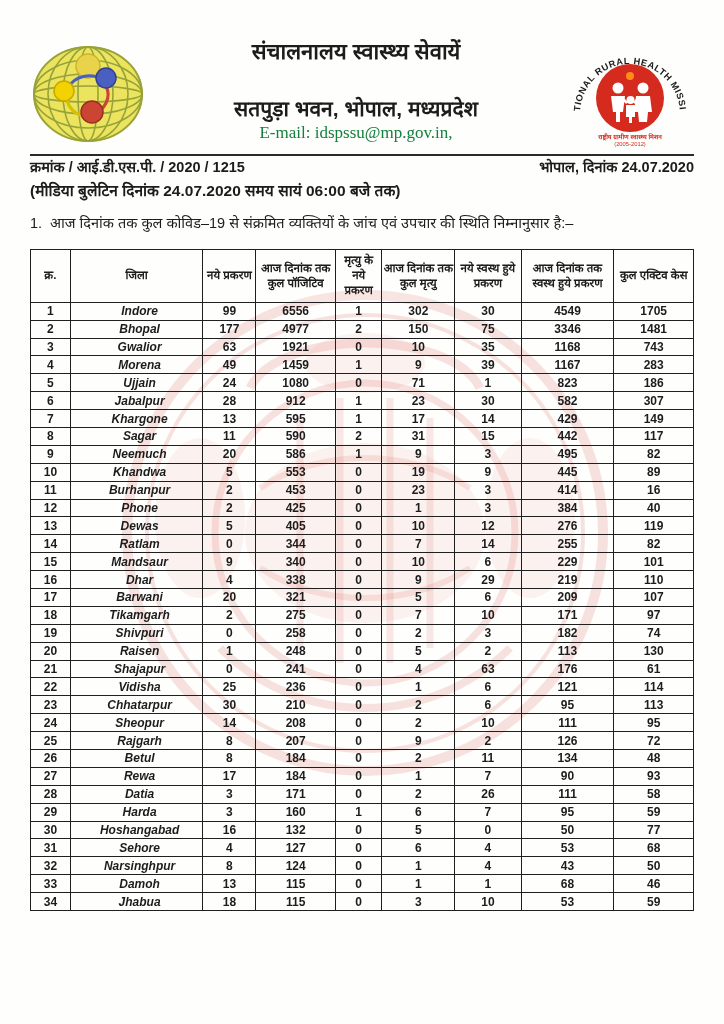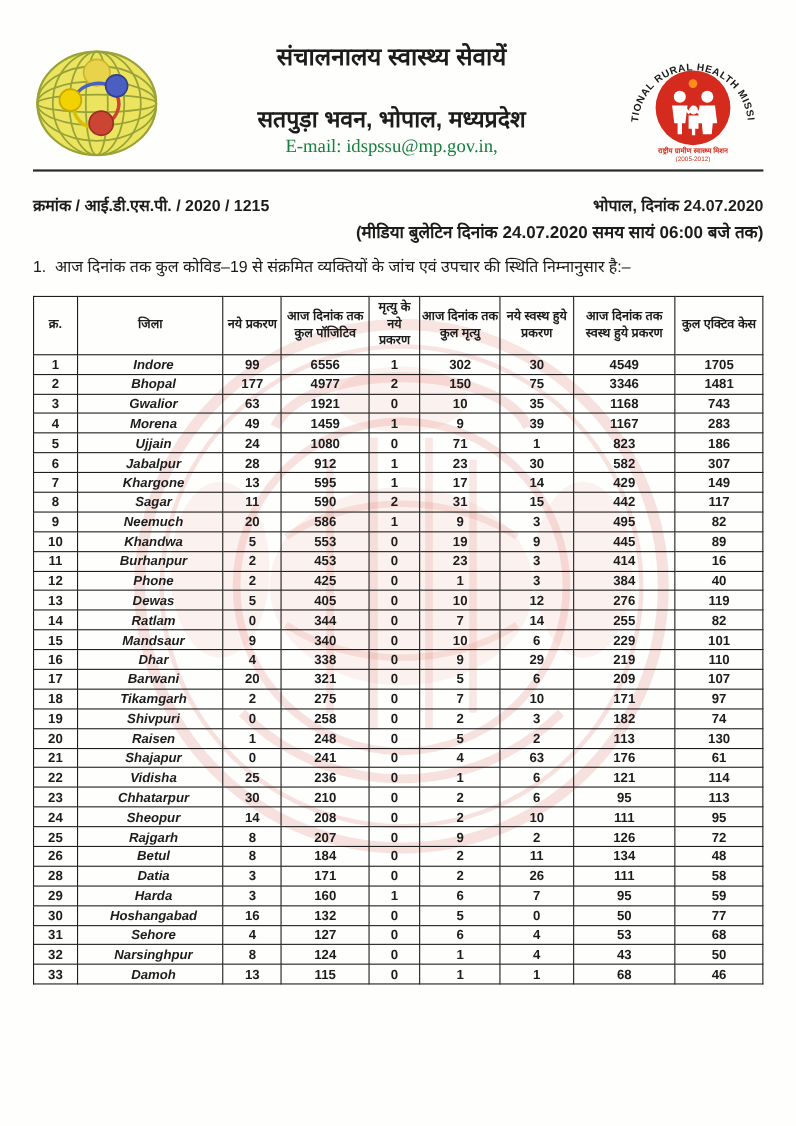--- a/index.html
+++ b/index.html
@@ -19,24 +19,24 @@
   
   .hdr{position:relative;display:flex;align-items:flex-start;justify-content:space-between;
        border-bottom:2.5px solid #2a2a2a;padding-bottom:6px;min-height:112px;}
   .hdr-left-logo{width:116px;height:100px;flex:0 0 auto;margin-top:8px;}
   .hdr-center{flex:1 1 auto;text-align:center;padding-top:2px;}
   .org1{font-size:22px;font-weight:bold;line-height:1.25;}
   .org2{font-size:21px;font-weight:bold;line-height:1.25;margin-top:30px;}
   .contact{font-family:"Liberation Serif","DejaVu Serif",serif;font-size:17px;line-height:1.35;color:#15803d;}
   .hdr-right-logo{width:128px;height:112px;flex:0 0 auto;}
   
-  .refrow{display:flex;justify-content:space-between;font-size:14.5px;font-weight:bold;margin-top:20px;}
+  .refrow{display:flex;justify-content:space-between;font-size:14.5px;font-weight:bold;margin-top:0;}
   
   .title{text-align:center;font-size:18.5px;font-weight:bold;margin-top:8px;}
-  .subtitle{text-align:right;font-size:15.5px;font-weight:bold;margin-top:3px;}
+  .subtitle{text-align:left;font-size:15.5px;font-weight:bold;margin-top:3px;}
   .intro{display:flex;margin-top:12px;font-size:14.5px;line-height:1.5;}
   .intro-num{flex:0 0 20px;}
   .intro-text{flex:1;text-align:justify;}
   
   table.covid{width:100%;border-collapse:collapse;margin-top:14px;position:relative;background:transparent;}
   table.covid th,table.covid td{border:1.6px solid #1f1f1f;}
   table.covid th{
     font-size:11.5px;font-weight:bold;text-align:center;vertical-align:middle;
     padding:3px 1px;line-height:1.3;height:46px;background:rgba(255,255,255,0.25);
   }
@@ -445,20 +445,31 @@
           <td class="cell-district">Betul</td>
           <td>8</td>
           <td>184</td>
           <td>0</td>
           <td>2</td>
           <td>11</td>
           <td>134</td>
           <td>48</td>
         </tr>
         <tr>
+          <td>27</td>
+          <td class="cell-district">Rewa</td>
+          <td>17</td>
+          <td>184</td>
+          <td>0</td>
+          <td>1</td>
+          <td>7</td>
+          <td>90</td>
+          <td>93</td>
+        </tr>
+        <tr>
           <td>28</td>
           <td class="cell-district">Datia</td>
           <td>3</td>
           <td>171</td>
           <td>0</td>
           <td>2</td>
           <td>26</td>
           <td>111</td>
           <td>58</td>
         </tr>
@@ -510,16 +521,27 @@
           <td>33</td>
           <td class="cell-district">Damoh</td>
           <td>13</td>
           <td>115</td>
           <td>0</td>
           <td>1</td>
           <td>1</td>
           <td>68</td>
           <td>46</td>
         </tr>
+        <tr>
+          <td>34</td>
+          <td class="cell-district">Jhabua</td>
+          <td>18</td>
+          <td>115</td>
+          <td>0</td>
+          <td>3</td>
+          <td>10</td>
+          <td>53</td>
+          <td>59</td>
+        </tr>
       </tbody>
   </table>
 
 </div>
 
 </body></html>

